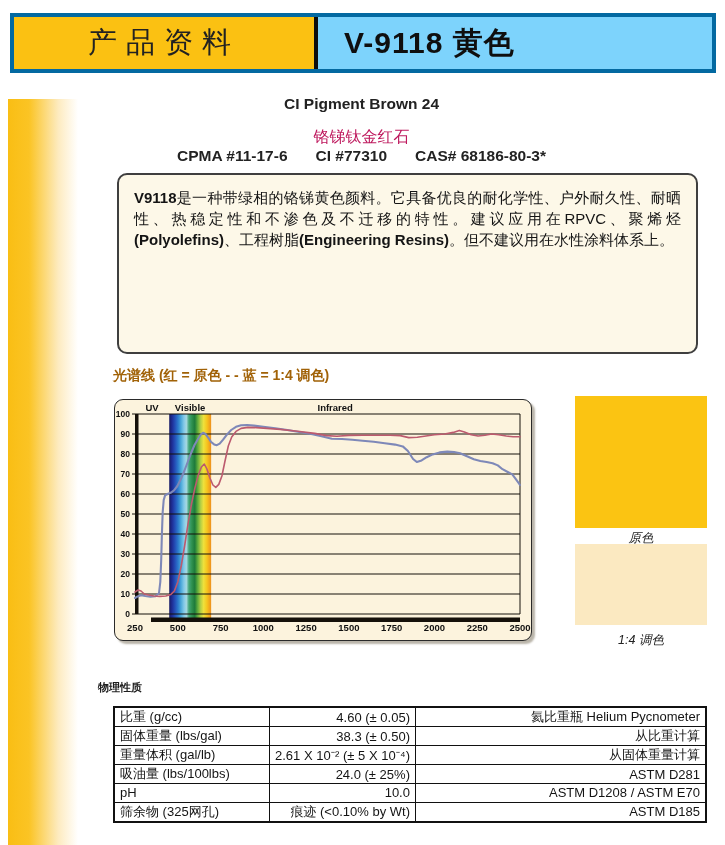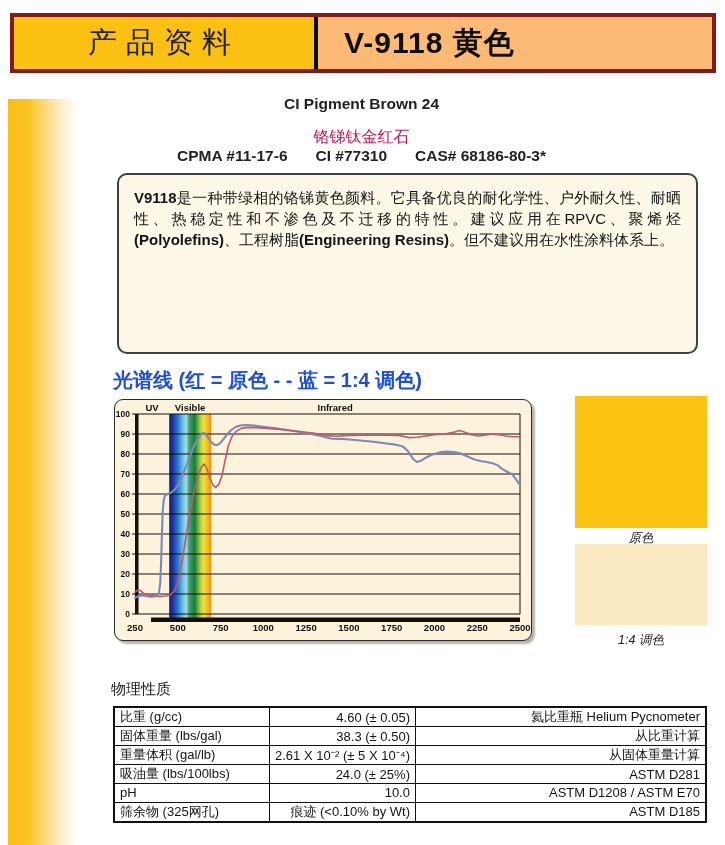--- a/index.html
+++ b/index.html
@@ -4,59 +4,59 @@
 <style>
   html,body{margin:0;padding:0;background:#ffffff;}
   .page{position:relative;width:725px;height:845px;background:#ffffff;overflow:hidden;
         font-family:"Liberation Sans", sans-serif;color:#1a1a1a;}
 
   
   .ribbon{position:absolute;left:8px;top:99px;width:70px;height:746px;
           background:linear-gradient(to right,#F9BE14 0%,#FBC424 30%,#FDEBC0 72%,#ffffff 100%);}
 
   
-  .hdr{position:absolute;left:10px;top:13px;width:706px;height:60px;border:4px solid #7f1d1d;
-       box-sizing:border-box;display:flex;background:#fdba74;}
+  .hdr{position:absolute;left:10px;top:13px;width:706px;height:60px;border:4px solid #0369a1;
+       box-sizing:border-box;display:flex;background:#7dd3fc;}
   .hdr-left{width:304px;flex:0 0 304px;background:#FBC112;border-right:4px solid #0d0d0d;
             display:flex;align-items:center;justify-content:center;box-sizing:border-box;}
   .hdr-left span{font-family:"Liberation Serif", serif;font-size:29px;letter-spacing:9px;color:#222;}
   .hdr-right{flex:1;display:flex;align-items:center;padding-left:26px;}
   .hdr-right span{font-size:30px;font-weight:bold;color:#0f0f0f;letter-spacing:1px;}
 
   
   .ident{position:absolute;left:113px;top:95px;width:497px;text-align:center;line-height:18px;}
   .ident .l1{font-size:15.5px;font-weight:bold;color:#222;}
   .ident .l2{font-size:16px;color:#be185d;margin-top:15px;}
   .ident .l3{font-size:15.5px;font-weight:bold;color:#222;margin-top:1px;}
   .ident .l3 span{margin:0 14px;}
 
   
   .desc{position:absolute;left:117px;top:173px;width:581px;height:181px;box-sizing:border-box;
         background:#FDF8E8;border:2px solid #3f3f3f;border-radius:10px;}
   .desc p{margin:12px 15px;font-size:15px;line-height:21px;color:#141414;text-align:justify;}
   .desc .b{font-weight:bold;}
 
   
-  .spec-h{position:absolute;left:113px;top:367px;font-size:20px;font-weight:bold;color:#1d4ed8;}
+  .spec-h{position:absolute;left:113px;top:367px;font-size:14px;font-weight:bold;color:#a16207;}
 
   
   .chartbox{position:absolute;left:114px;top:399px;width:418px;height:242px;box-sizing:border-box;
             background:#FCF3DD;border:1.5px solid #2a2a2a;border-radius:9px;
             box-shadow:3px 3px 2px #bab5aa;}
   .chartbox svg{display:block;overflow:visible;}
   .yt{font:bold 8.5px "Liberation Sans", sans-serif;fill:#111;}
   .xt{font:bold 9.5px "Liberation Sans", sans-serif;fill:#111;}
   .rt{font:bold 9.5px "Liberation Sans", sans-serif;fill:#111;}
 
   
   .swatch{position:absolute;}
   .swatch-label{position:absolute;width:132px;text-align:center;font-size:12.5px;color:#222;font-style:italic;}
 
   
-  .props-h{position:absolute;left:111px;top:680px;font-size:15px;font-weight:normal;color:#1d1d1d;}
+  .props-h{position:absolute;left:98px;top:680px;font-size:11px;font-weight:bold;color:#1d1d1d;}
   table.props{position:absolute;left:113px;top:706px;width:594px;border-collapse:collapse;
               font-size:13px;color:#141414;border:2px solid #111;}
   table.props td{border:1px solid #111;height:17.5px;padding:0 5px;white-space:nowrap;overflow:hidden;}
   table.props td.c1{width:144px;text-align:left;}
   table.props td.c2{width:125px;text-align:right;}
   table.props td.c3{text-align:right;}
 </style>
 </head>
 <body>
 

